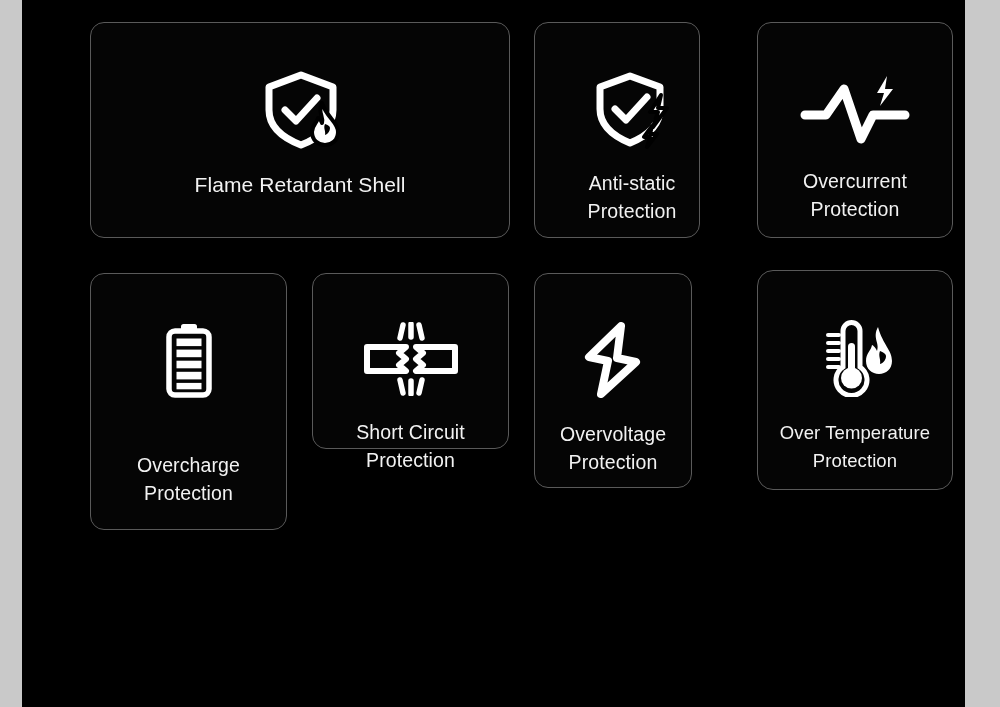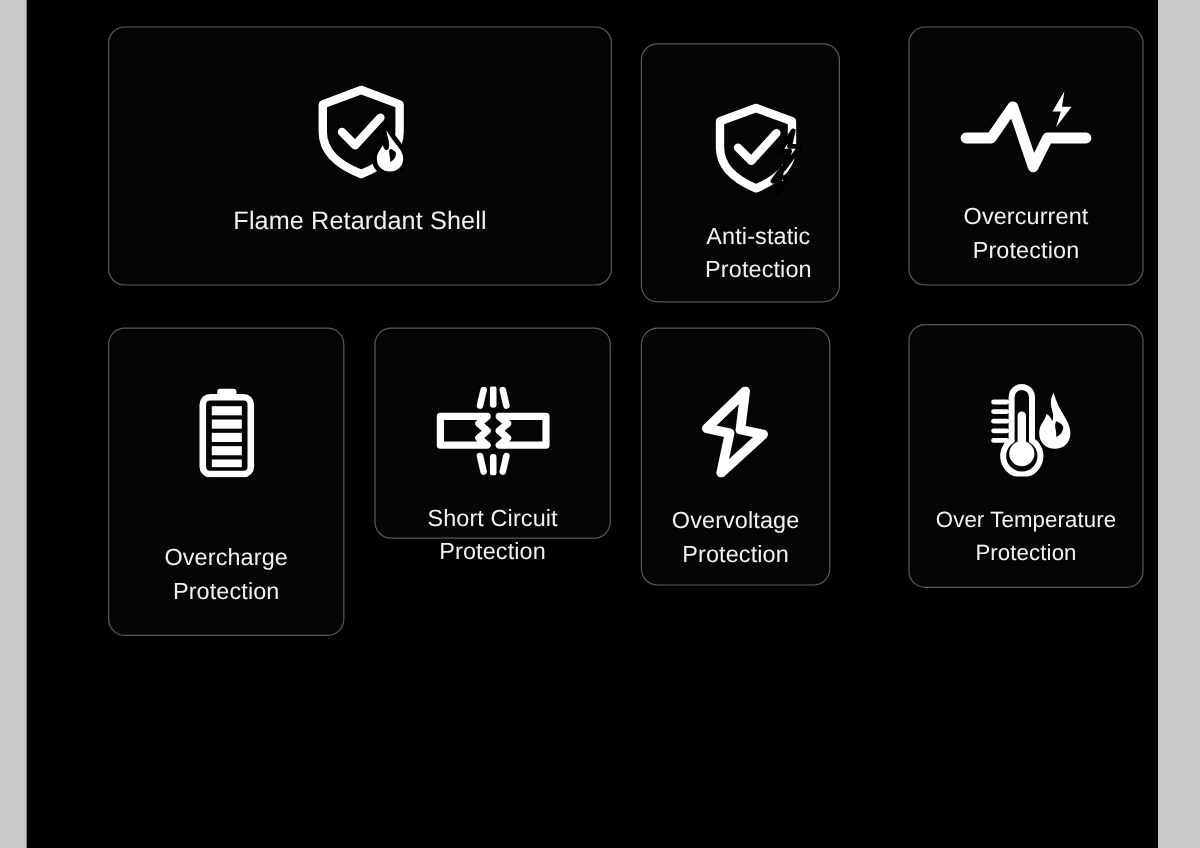--- a/index.html
+++ b/index.html
@@ -65,28 +65,28 @@
     font-size: 19.5px;
     line-height: 28px;
     font-weight: 400;
     letter-spacing: 0.1px;
     width: 100%;
     padding: 0 6px;
   }
 
   
   #card-0 { left: 68px;  top: 22px;  width: 420px; height: 216px; }
-  #card-1 { left: 512px; top: 36px;  width: 166px; height: 216px; padding-left: 30px; }
+  #card-1 { left: 512px; top: 22px;  width: 166px; height: 216px; padding-left: 30px; }
   #card-2 { left: 735px; top: 22px;  width: 196px; height: 216px; }
 
   
   #card-3 { left: 68px;  top: 273px; width: 197px; height: 257px; gap: 31px; }
   #card-4 { left: 290px; top: 273px; width: 197px; height: 176px; }
   #card-5 { left: 512px; top: 273px; width: 158px; height: 215px; }
-  #card-6 { left: 735px; top: 270px; width: 196px; height: 220px; }
+  #card-6 { left: 735px; top: 270px; width: 196px; height: 220px; border-radius: 16px; }
 
   
   #card-0 .icon-wrap { margin-top: 47px; margin-bottom: 21px; }
   #card-1 .icon-wrap { margin-top: 48px; margin-bottom: 20px; }
   #card-2 .icon-wrap { margin-top: 50px; margin-bottom: 22px; }
   #card-3 .icon-wrap { margin-top: 48px; margin-bottom: 22px; }
   #card-4 .icon-wrap { margin-top: 48px; margin-bottom: 22px; }
   #card-5 .icon-wrap { margin-top: 48px; margin-bottom: 22px; }
   #card-6 .icon-wrap { margin-top: 48px; margin-bottom: 22px; }
 

